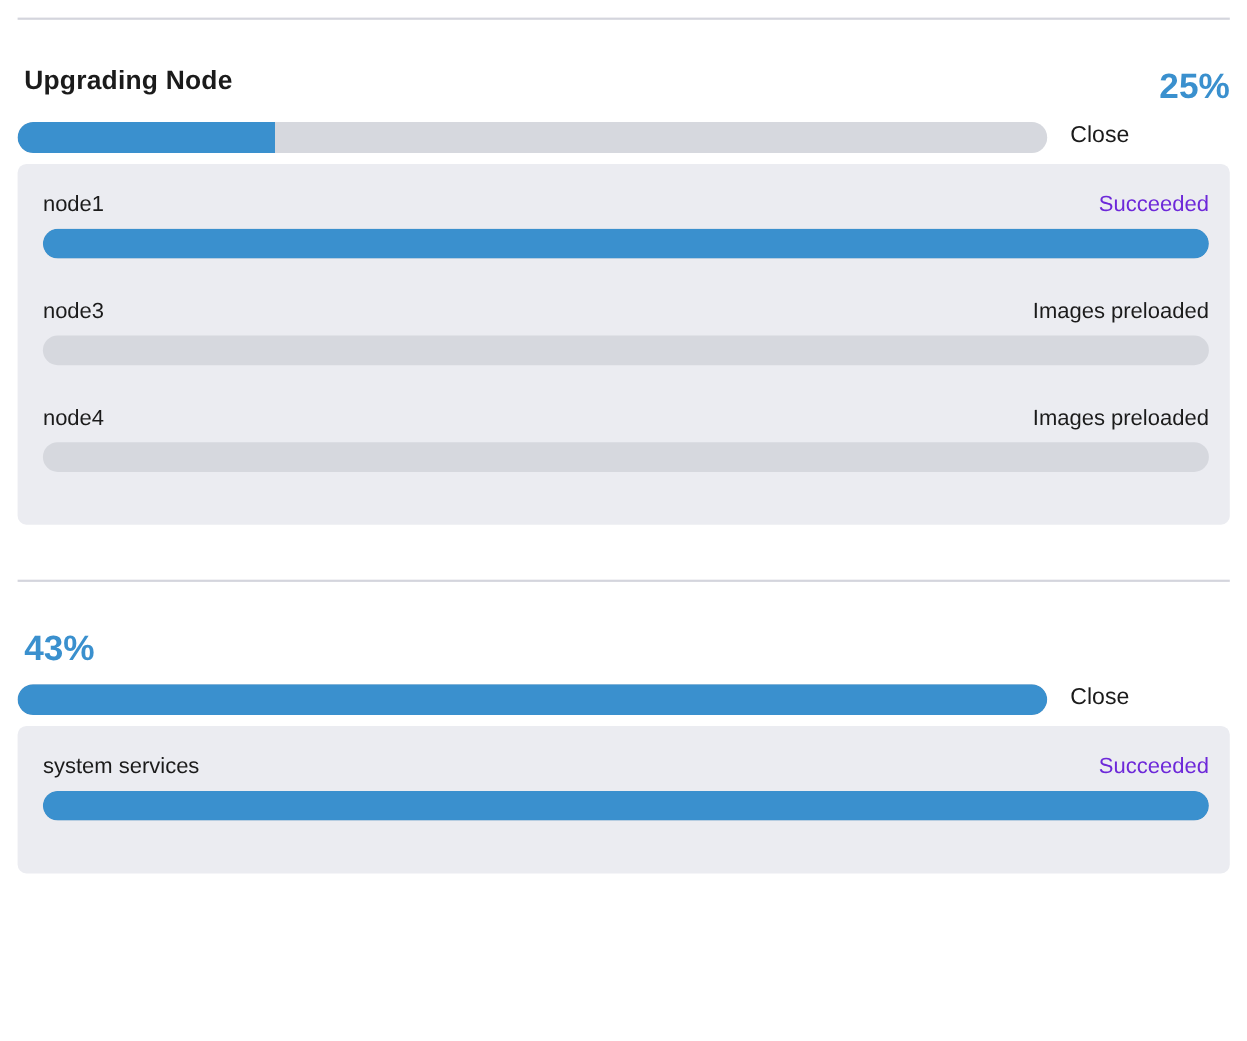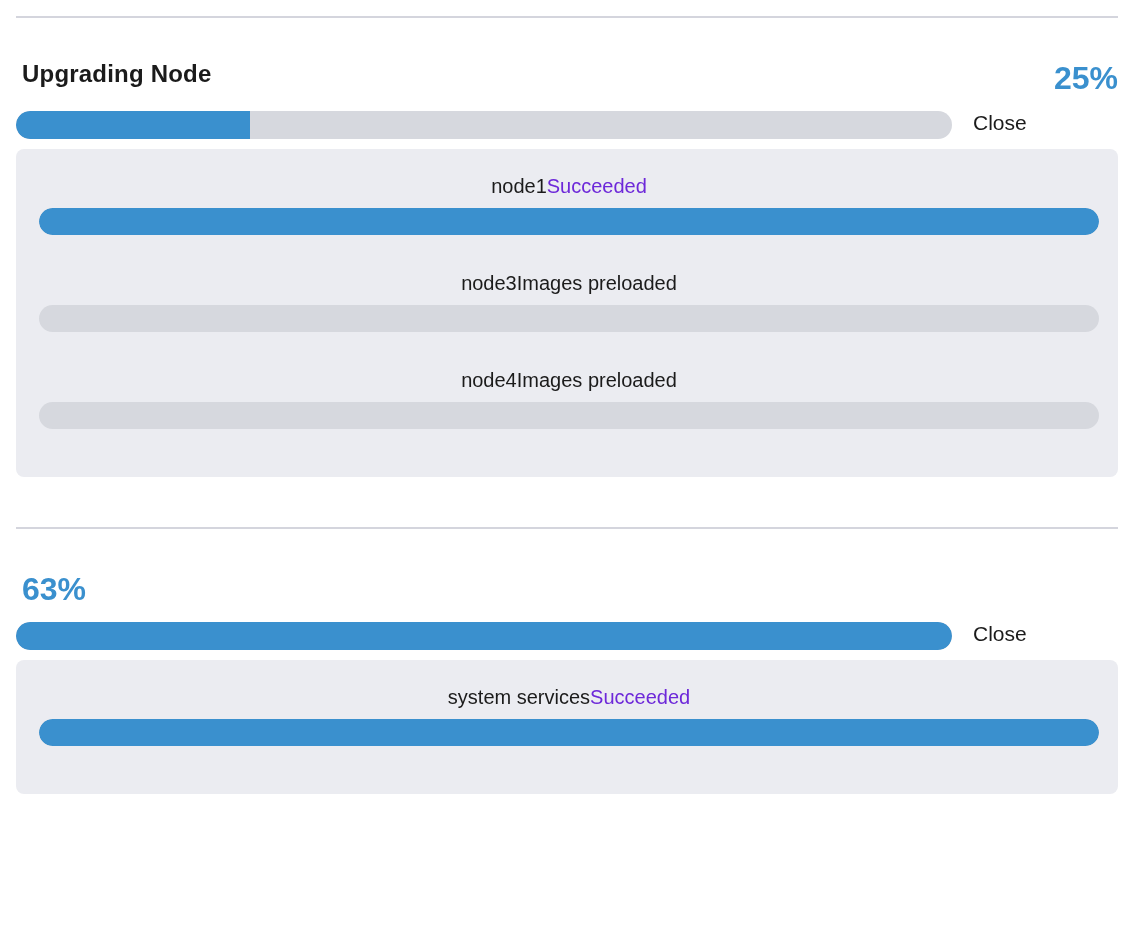--- a/index.html
+++ b/index.html
@@ -66,21 +66,21 @@
   .panel {
     margin-top: 10px;
     background: #ebecf1;
     border-radius: 8px;
     padding: 24px 19px 48px 23px;
   }
   .panel-row { margin-bottom: 35px; }
   .panel-row:last-child { margin-bottom: 0; }
   .row-head {
     display: flex;
-    justify-content: center;
+    justify-content: space-between;
     align-items: baseline;
     font-size: 20px;
     line-height: 26px;
   }
   .row-name { color: #1b1b1b; }
   .row-status { color: #1b1b1b; }
   .row-status.status-green { color: #6d28d9; }
   .row-track {
     margin-top: 9px;
     height: 27px;
@@ -142,21 +142,21 @@
         </div>
       </div>
 
     </div>
   </div>
 
   <hr class="divider second">
 
   <div class="section">
     <div class="section-header">
-      <div class="section-percent" style="color: rgb(58, 144, 206);">63%</div>
+      <div class="section-percent" style="color: rgb(58, 144, 206);">43%</div>
     </div>
 
     <div class="progress-row">
       <div class="main-track">
         <div class="fill complete" style="width: 100%; background: rgb(58, 144, 206);"></div>
       </div>
       <span class="close-label">Close</span>
     </div>
 
     <div class="panel">

